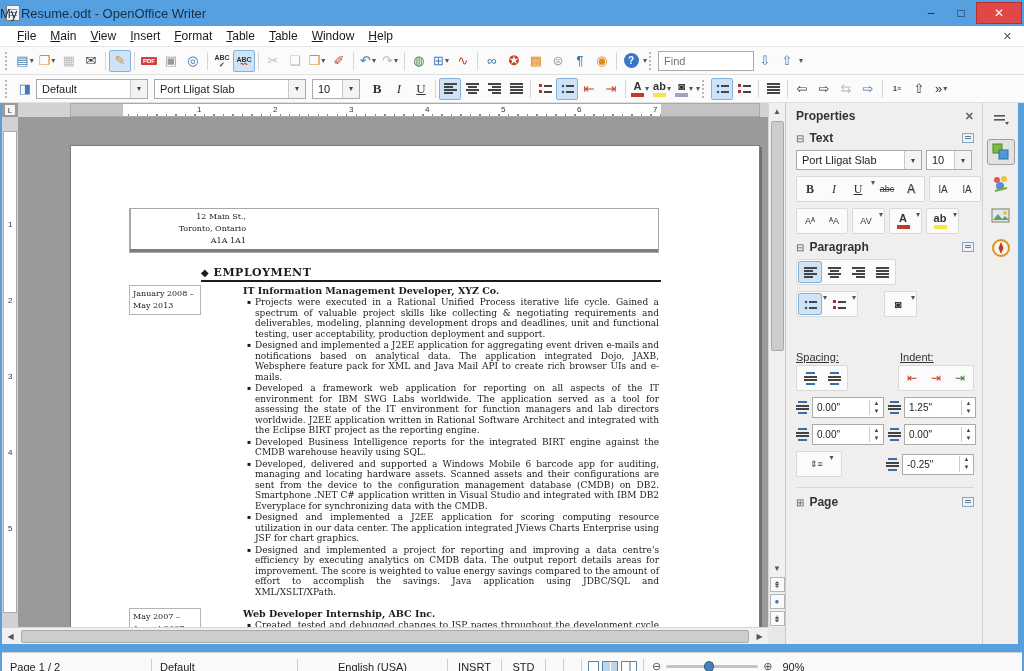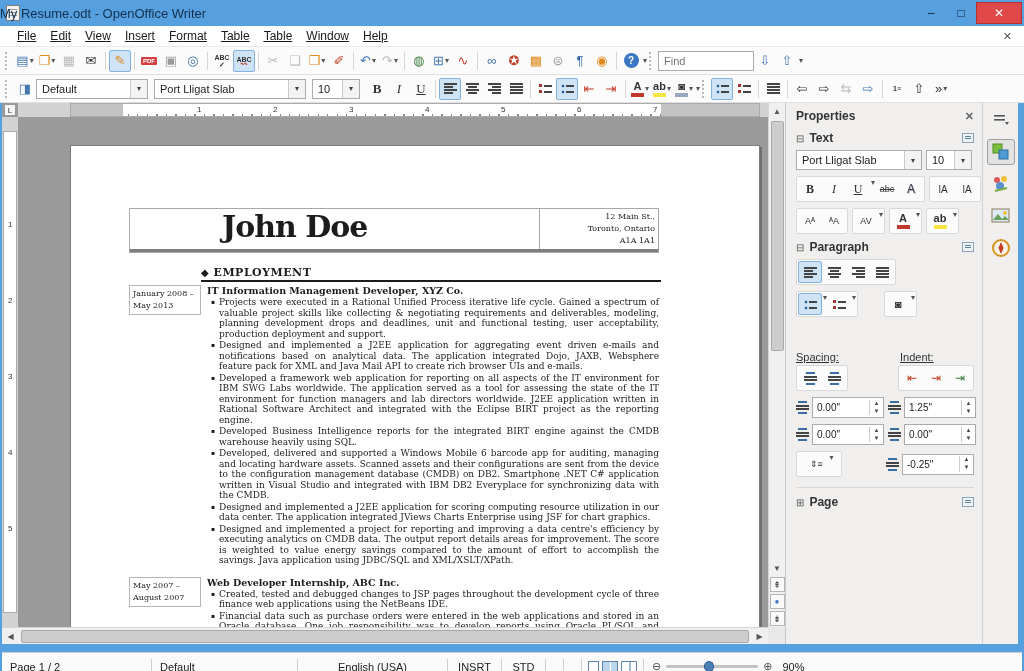--- a/index.html
+++ b/index.html
@@ -10,21 +10,21 @@
   .titlebar { height:26px; display:flex; align-items:center; padding-left:6px; color:#16334f; }
   .app-icon { width:14px; height:16px; background:#f4f4f4; border:1px solid #7d7d7d; margin-right:6px; position:relative; }
   .app-icon::after { content:""; position:absolute; left:2px; top:3px; width:8px; height:1px; background:#999; box-shadow:0 3px 0 #999,0 6px 0 #999; }
   .title-text { position:absolute; left:0; right:0; text-align:left; font-size:13px; color:#10304e; pointer-events:none; }
   .win-controls { margin-left:auto; display:flex; align-items:center; height:100%; }
   .wbtn { width:30px; height:20px; display:flex; align-items:center; justify-content:center; font-size:12px; color:#123; }
   .wbtn.close { background:#e04848; color:#fff; width:46px; height:22px; margin-right:2px; border:1px solid #b53030; }
 
   
   .menubar { height:21px; background:#ffffff; display:flex; align-items:center; padding:0 8px 0 10px; font-size:12px; color:#1a1a1a; border-bottom:1px solid #e8e8e8; }
-  .menu-item { padding:2px 7px; cursor:default;text-decoration:underline; }
+  .menu-item { padding:2px 7px; cursor:default; }
   .menu-item:first-letter { text-decoration:underline; }
   .menubar-close { margin-left:auto; color:#555; font-size:11px; padding:0 4px; }
 
   
   .toolbar { height:28px; background:#fbfbfb; display:flex; align-items:center; padding-left:3px; border-bottom:1px solid #e0e0e0; }
   .grip { width:5px; height:18px; border-left:2px dotted #b9b9b9; margin:0 4px 0 2px; }
   .tbtn { min-width:22px; height:22px; display:flex; align-items:center; justify-content:center; border:1px solid transparent; border-radius:2px; font-size:13px; color:#333; padding:0 1px; }
   .tbtn.active { background:#cfe3f6; border-color:#84b2dc; }
   .tbtn.disabled { color:#bcbcbc; }
   .dd { font-size:8px; color:#555; margin-left:1px; }
@@ -77,21 +77,21 @@
   .header-table { border:1px solid #a8a8a8; }
   .hrow1 { display:flex; border-bottom:3px solid #7e7e7e; }
   .name-cell { flex:1; padding:2px 0 2px 92px; }
   .rname { font-size:30px; font-weight:bold; letter-spacing:-1px; line-height:1.05; }
   .addr-cell { width:119px; border-left:1px solid #a8a8a8; font-size:8px; text-align:right; padding:2px 3px; line-height:1.5; }
   .hrow2 { font-size:8px; padding:2px 0 3px 92px; }
   .email { color:#1c1c1c; text-decoration:underline; border-bottom:1px dotted #cc2222; }
   .cgap { display:inline-block; width:26px; }
   .sec-head { margin:13px 0 2px 72px; width:460px; font-size:11px; font-weight:bold; letter-spacing:0.5px; border-bottom:2px solid #1c1c1c; padding-bottom:1px; }
   .dia { font-size:10px; }
-  .job { display:flex; margin-top:3px; }
+  .job { display:flex; margin-top:3px;gap:36px; }
   .datebox { width:72px; min-width:72px; border:1px solid #b5b5b5; background:#fff; font-size:8px; padding:2px 3px; white-space:pre-line; line-height:1.5; height:fit-content; }
   .jobbody { flex:1; padding-left:6px; }
   .jobtitle { font-size:9.5px; font-weight:bold; margin-bottom:1px; }
   .bullet { display:flex; font-size:9px; line-height:1.17; text-align:justify; margin-bottom:1px; }
   .bm { width:12px; min-width:12px; padding-left:4px; font-size:6px; line-height:10px; }
   .bt { flex:1; }
 
   
   .vscroll { position:absolute; right:0; top:0; bottom:17px; width:17px; background:#f0f0f0; border-left:1px solid #d5d5d5; display:flex; flex-direction:column; align-items:center; }
   .sbtn { width:17px; height:16px; display:flex; align-items:center; justify-content:center; font-size:8px; color:#555; background:#f0f0f0; }
@@ -154,21 +154,21 @@
     <span class="title-text">My Resume.odt - OpenOffice Writer</span>
     <span class="win-controls">
       <span class="wbtn">–</span>
       <span class="wbtn">□</span>
       <span class="wbtn close">✕</span>
     </span>
   </div>
 
   <div class="menubar">
     <span class="menu-item">File</span>
-    <span class="menu-item">Edit</span>
+    <span class="menu-item">Main</span>
     <span class="menu-item">View</span>
     <span class="menu-item">Insert</span>
     <span class="menu-item">Format</span>
     <span class="menu-item">Table</span>
     <span class="menu-item">Table</span>
     <span class="menu-item">Window</span>
     <span class="menu-item">Help</span>
     <span class="menubar-close">✕</span>
   </div>
 
@@ -416,23 +416,20 @@
           <span class="vnum" style="top:240px">3</span>
           <span class="vnum" style="top:316px">4</span>
           <span class="vnum" style="top:392px">5</span>
         </div>
       </div>
 
       <div class="canvas">
         <div class="page">
           <div class="header-table">
             <div class="hrow1">
-              <div class="name-cell">
-                <div class="rname">John Doe</div>
-              </div>
               <div class="addr-cell">
                 <div>12 Main St.,</div>
                 <div>Toronto, Ontario</div>
                 <div>A1A 1A1</div>
               </div>
             </div>
           </div>
 
           <div class="sec-head">
             <span class="dia">◆</span>

